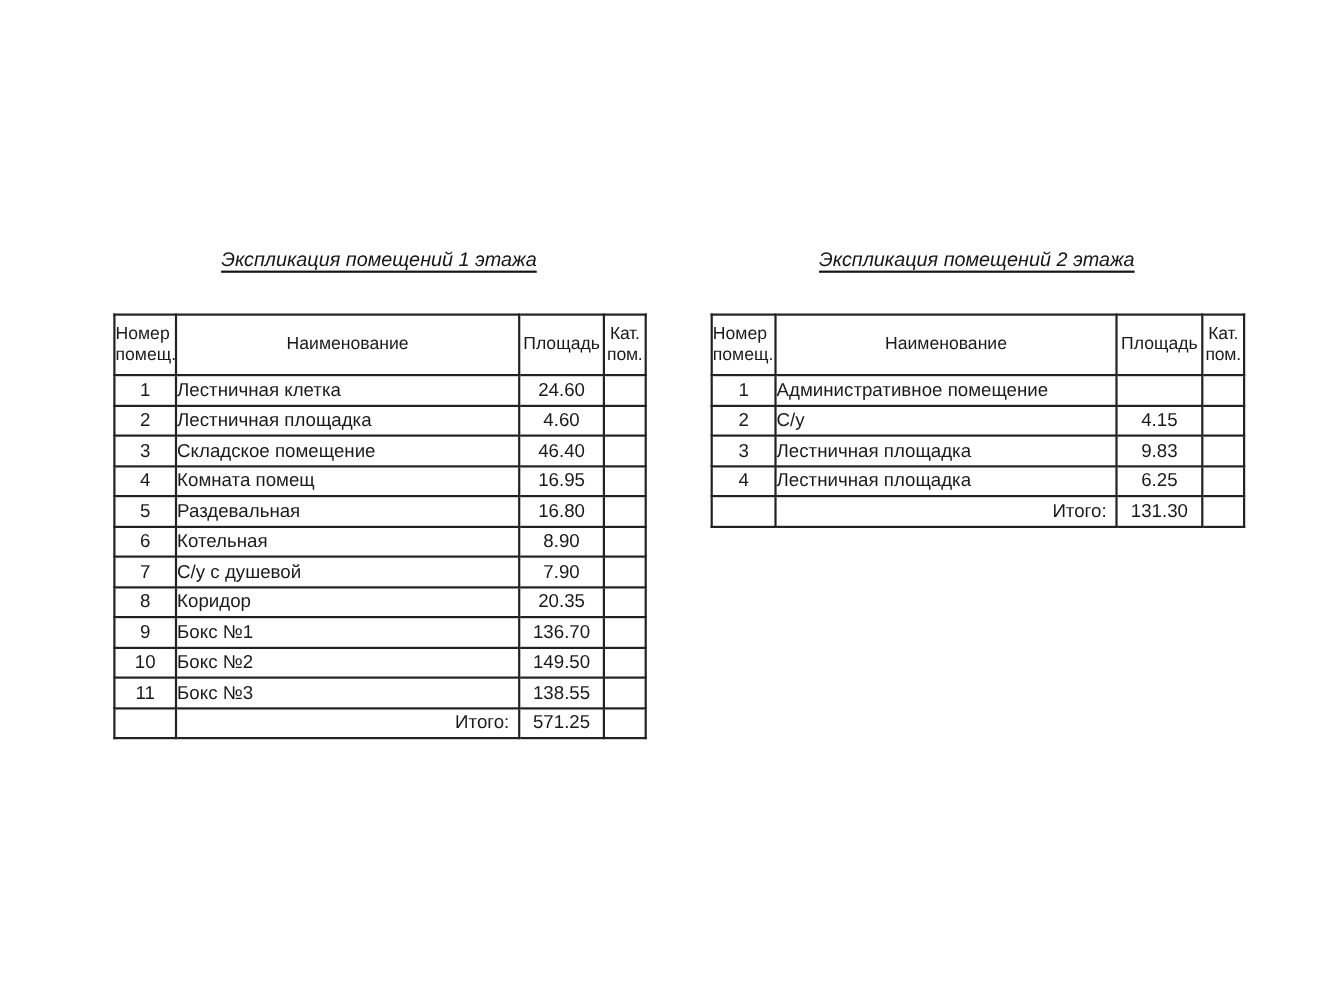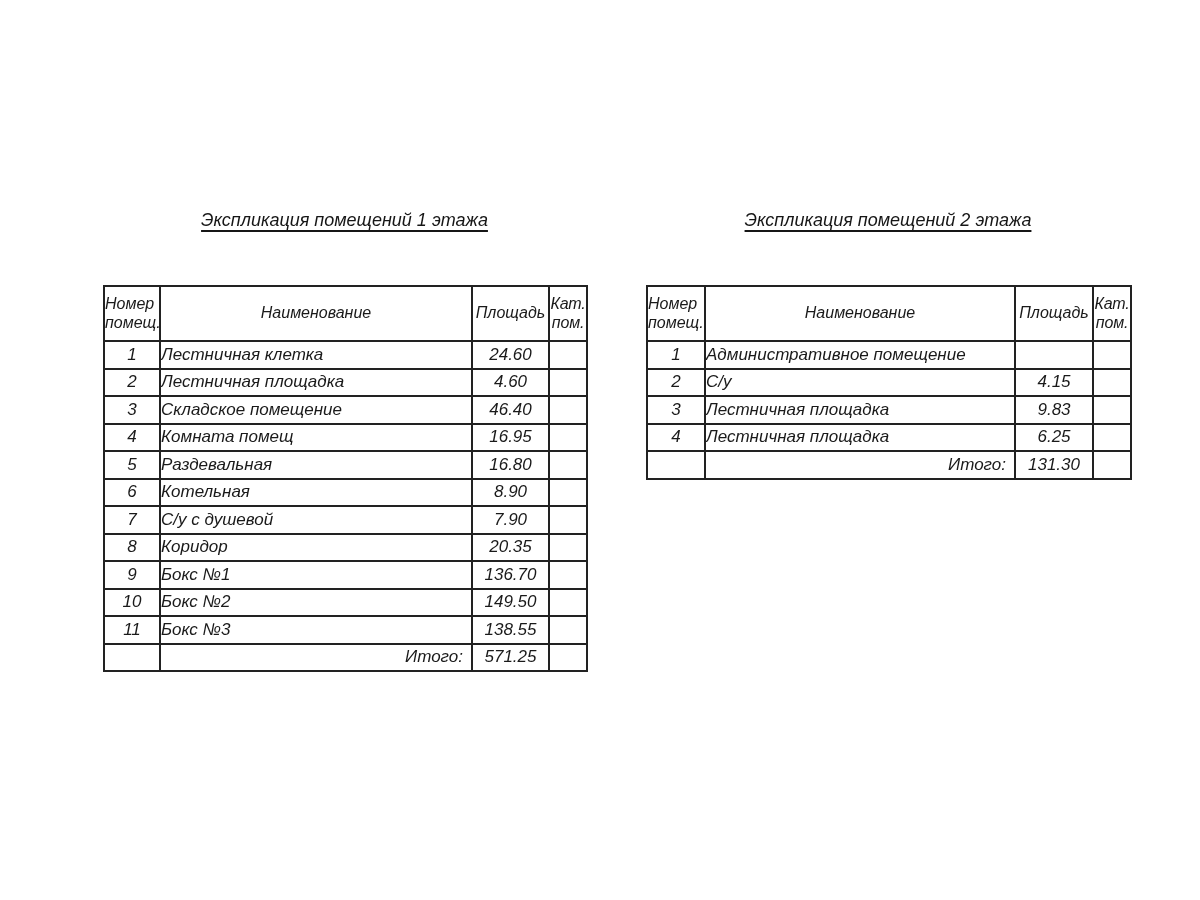--- a/index.html
+++ b/index.html
@@ -11,38 +11,37 @@
     position: relative;
     width: 1200px;
     height: 900px;
     background: #ffffff;
     font-family: "Liberation Sans", sans-serif;
     color: #1a1a1a;
     overflow: hidden;
   }
   .table-title {
     position: absolute;
-    top: 209px;
+    top: 225px;
     text-align: center;
     font-style: italic;
     font-size: 18px;
     line-height: 22px;
     text-decoration: underline;
     text-underline-offset: 4px;
     text-decoration-thickness: 1.5px;
     color: #161616;
     white-space: nowrap;
   }
   table.expl {
     position: absolute;
     top: 285px;
     border-collapse: collapse;
     table-layout: fixed;
     background: #ffffff;
-    font-style: italic;
   }
   table.expl th, table.expl td {
     border: 2px solid #222222;
     padding: 0;
     font-weight: normal;
     color: #1a1a1a;
     overflow: hidden;
     vertical-align: middle;
   }
   table.expl th {

